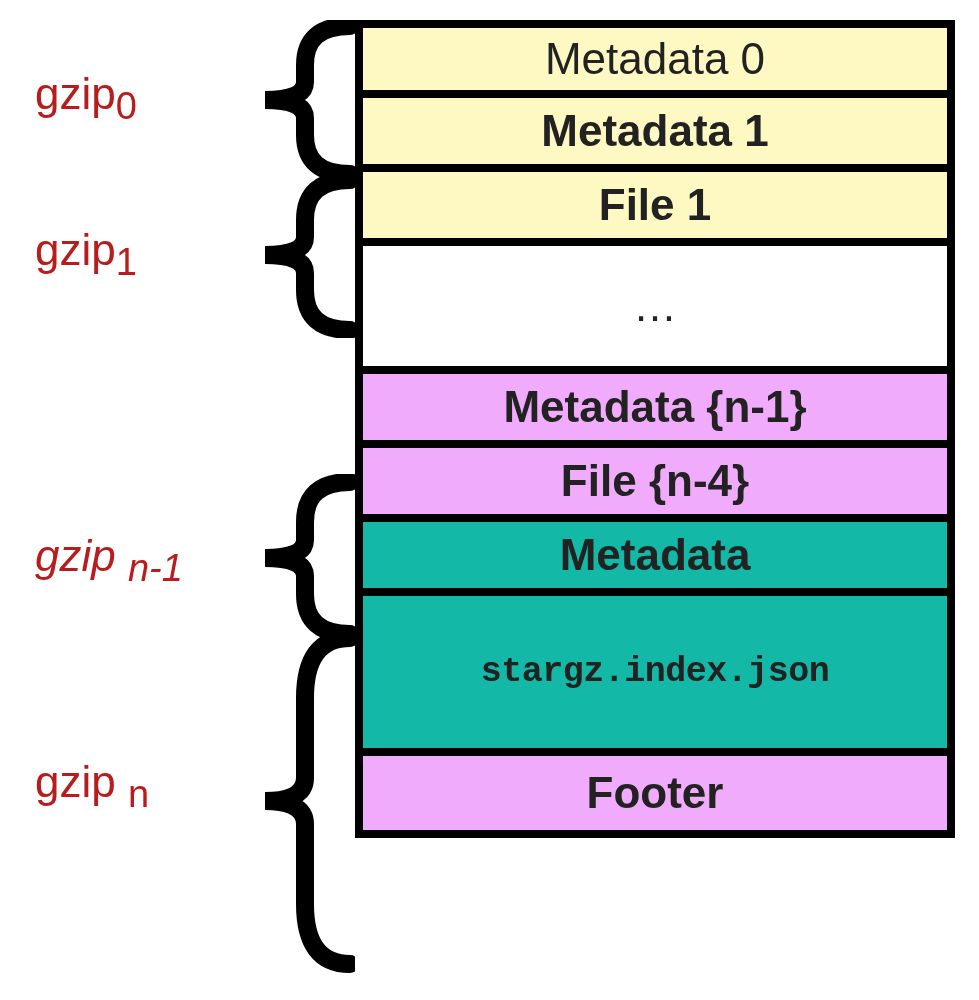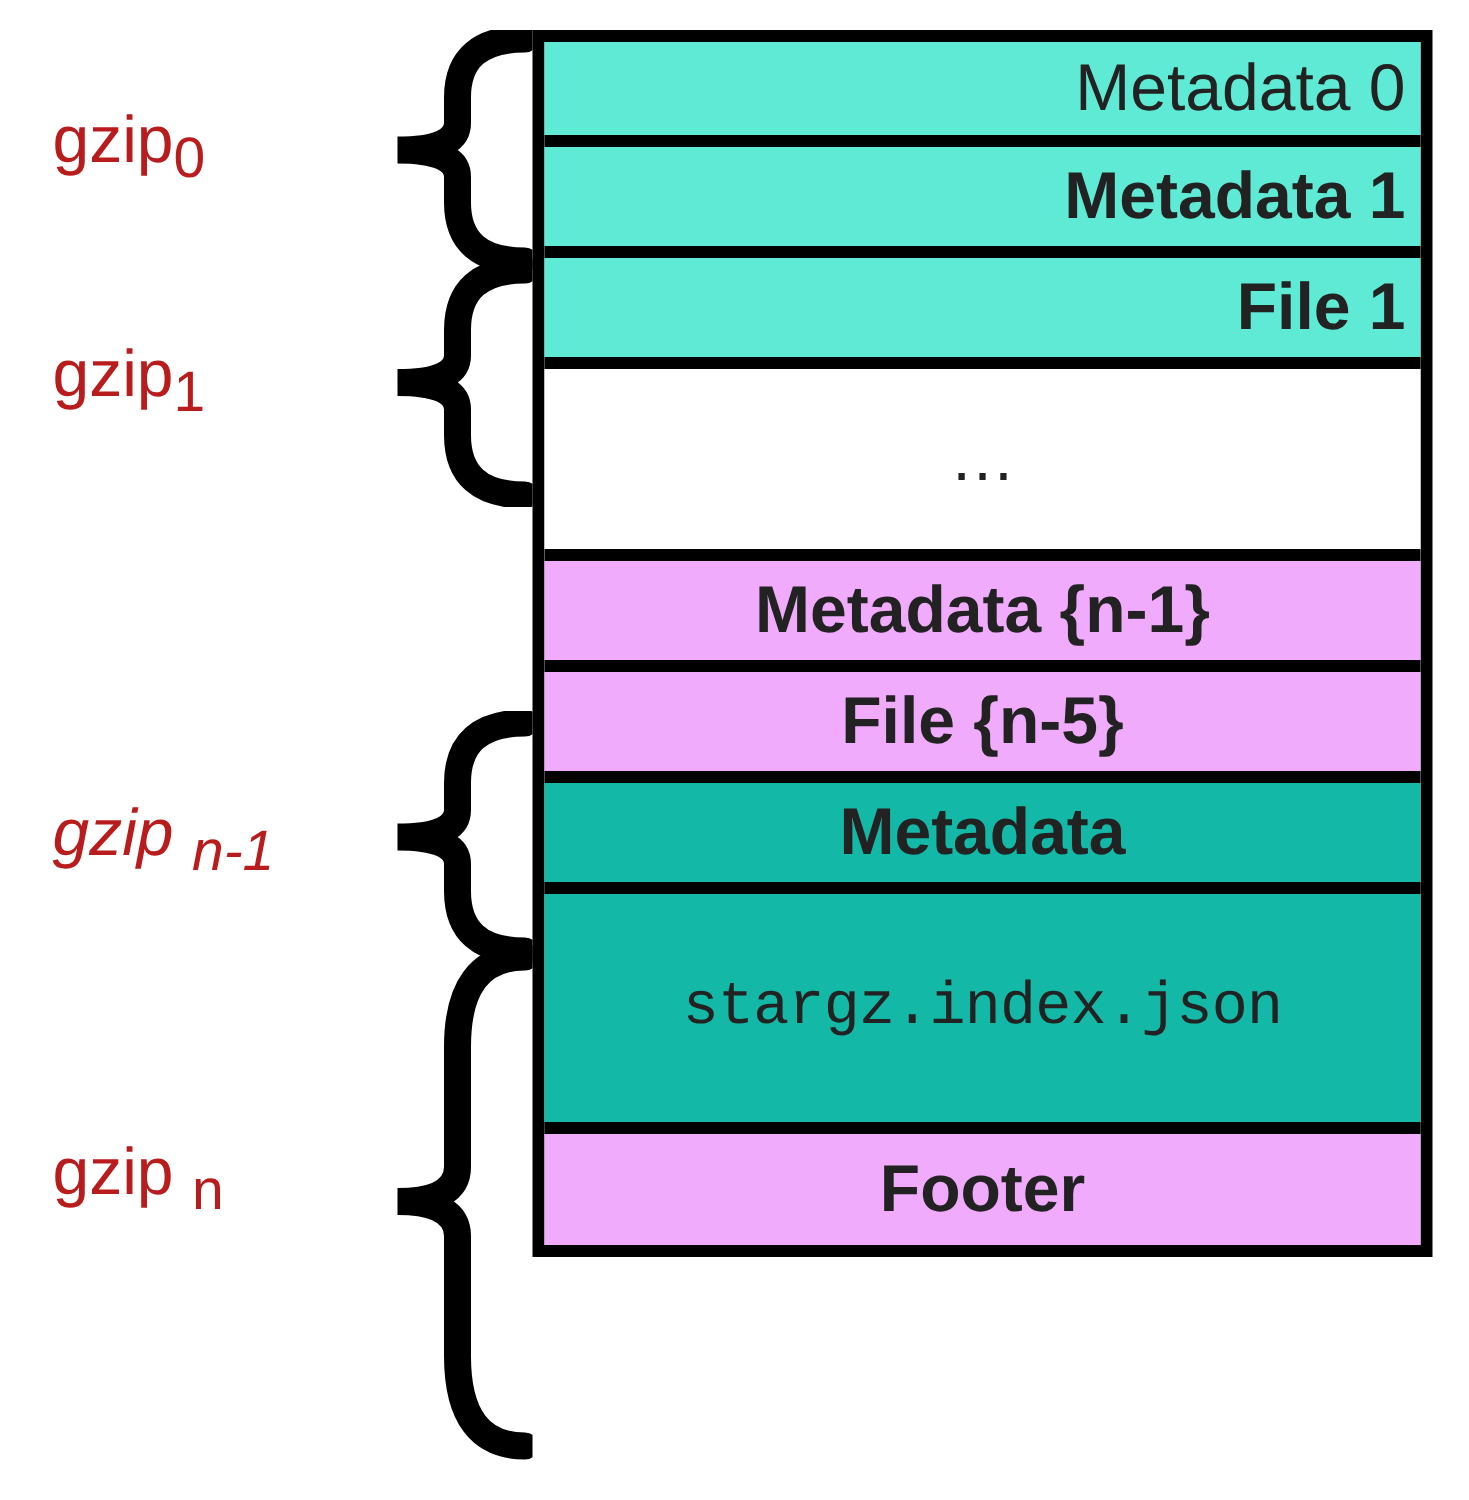--- a/index.html
+++ b/index.html
@@ -52,25 +52,25 @@
     font-size: 44px;
     color: #222;
     text-align: center;
     padding: 0 10px;
   }
   .cell:last-child { border-bottom: none; }
   .h70 { height: 70px; }
   .h74 { height: 74px; font-weight: bold; }
   .h128 { height: 128px; }
   .h160 { height: 160px; }
-  .bg-light { background: #5eead4; justify-content: flex-end; }
+  .bg-light { background: #fef9c3; }
   .bg-lighter { background: #f0abfc; }
   .bg-white { background: #ffffff; }
   .bg-grey  { background: #14b8a6; }
-  .mono { font-family: "Consolas", "Courier New", monospace; font-weight: 400; font-size: 40px; letter-spacing: -0.5px;}
+  .mono { font-family: "Consolas", "Courier New", monospace; font-weight: 700; font-size: 35px; letter-spacing: -0.5px;}
   .brace {
     position: absolute;
     width: 120px;
   }
   .brace svg { display: block; width: 100%; height: 100%; }
 </style>
 </head>
 <body>
 
 <div class="diagram">
@@ -121,21 +121,21 @@
     <div class="cell h74 bg-light">
         <span>File 1</span>
       </div>
     <div class="cell h128 bg-white">
         <span>…</span>
       </div>
     <div class="cell h74 bg-lighter">
         <span>Metadata {n-1}</span>
       </div>
     <div class="cell h74 bg-lighter">
-        <span>File {n-5}</span>
+        <span>File {n-4}</span>
       </div>
     <div class="cell h74 bg-grey">
         <span>Metadata</span>
       </div>
     <div class="cell h160 bg-grey">
         <span class="mono">stargz.index.json</span>
       </div>
     <div class="cell h74 bg-lighter">
         <span>Footer</span>
       </div>

